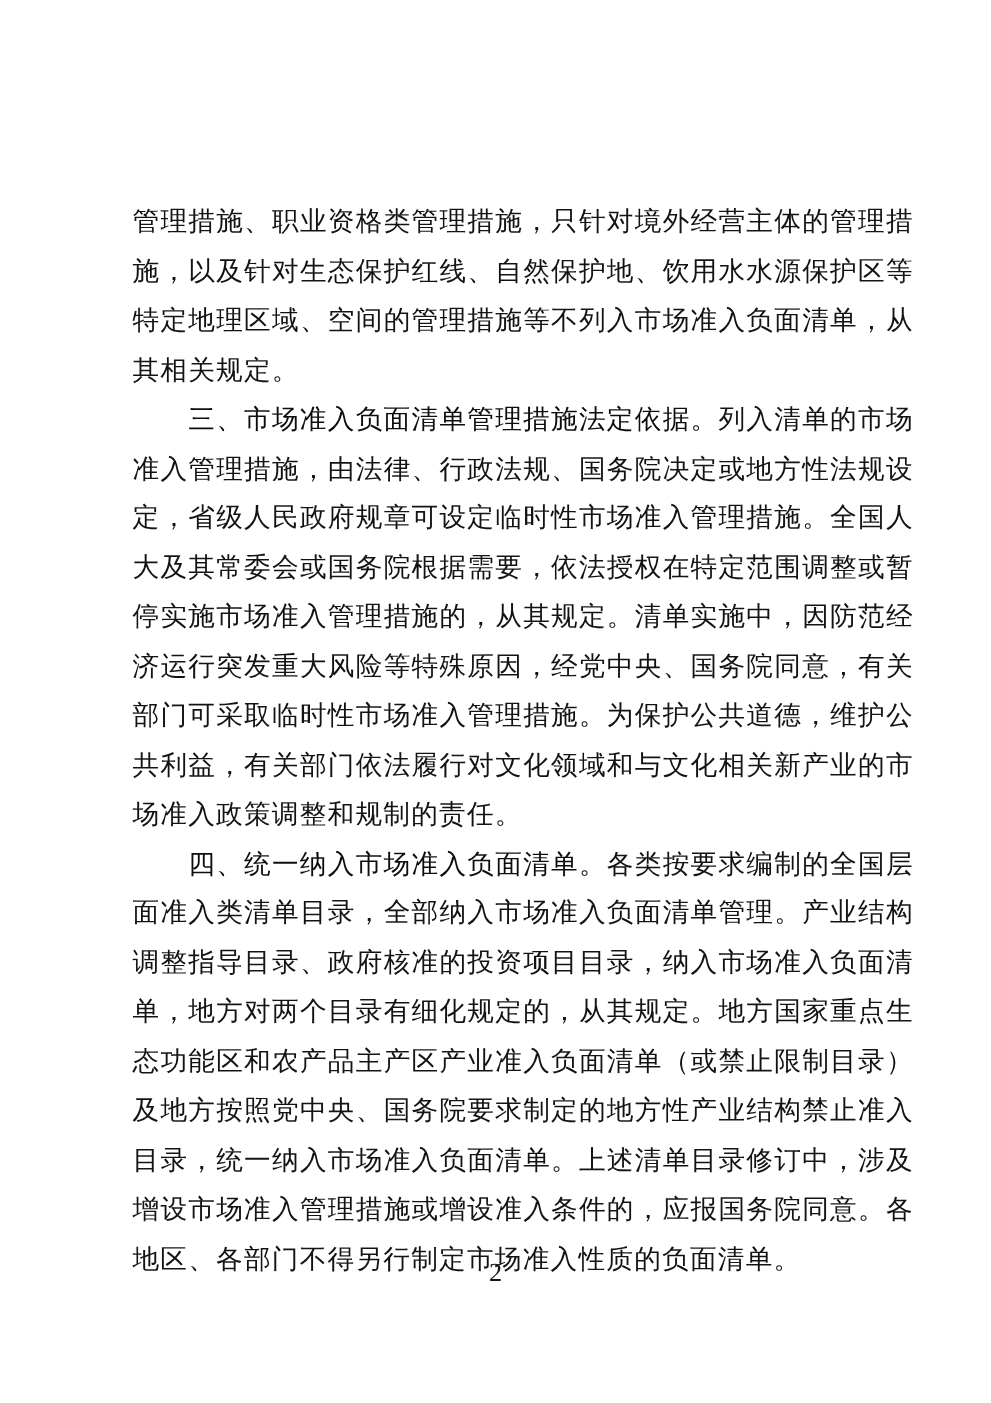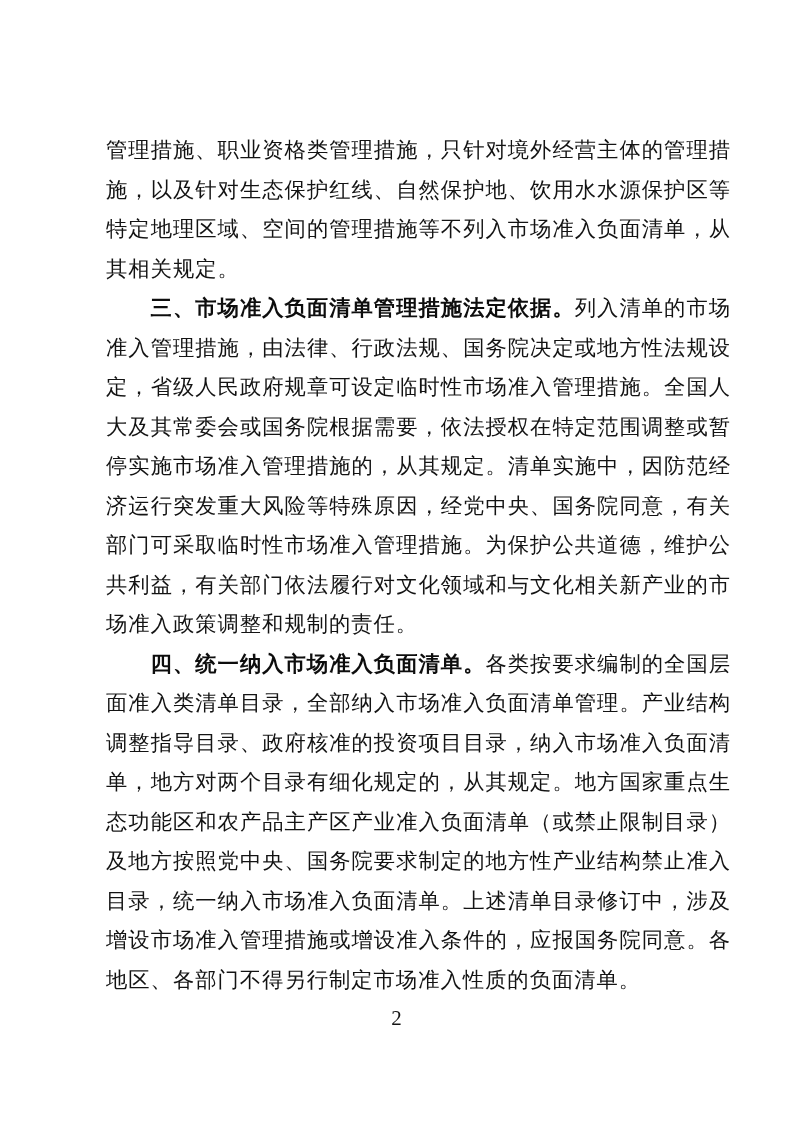--- a/index.html
+++ b/index.html
@@ -35,24 +35,25 @@
     font-size: 21.3px;
     line-height: 39.5px;
     letter-spacing: 1px;
     text-align: justify;
     text-justify: inter-ideograph;
     text-indent: 44.6px;
     color: #131313;
   }
   .para.continuation {
     text-indent: 0;
+    margin-top: 27px;
   }
   .para-heading {
     font-family: "Liberation Sans", sans-serif;
-    font-weight: bold;
+    font-weight: normal;
     color: #0d0d0d;
   }
   .para-text {
     font-weight: normal;
   }
   .page-number {
     position: absolute;
     left: 0;
     top: 1003px;
     width: 793px;

